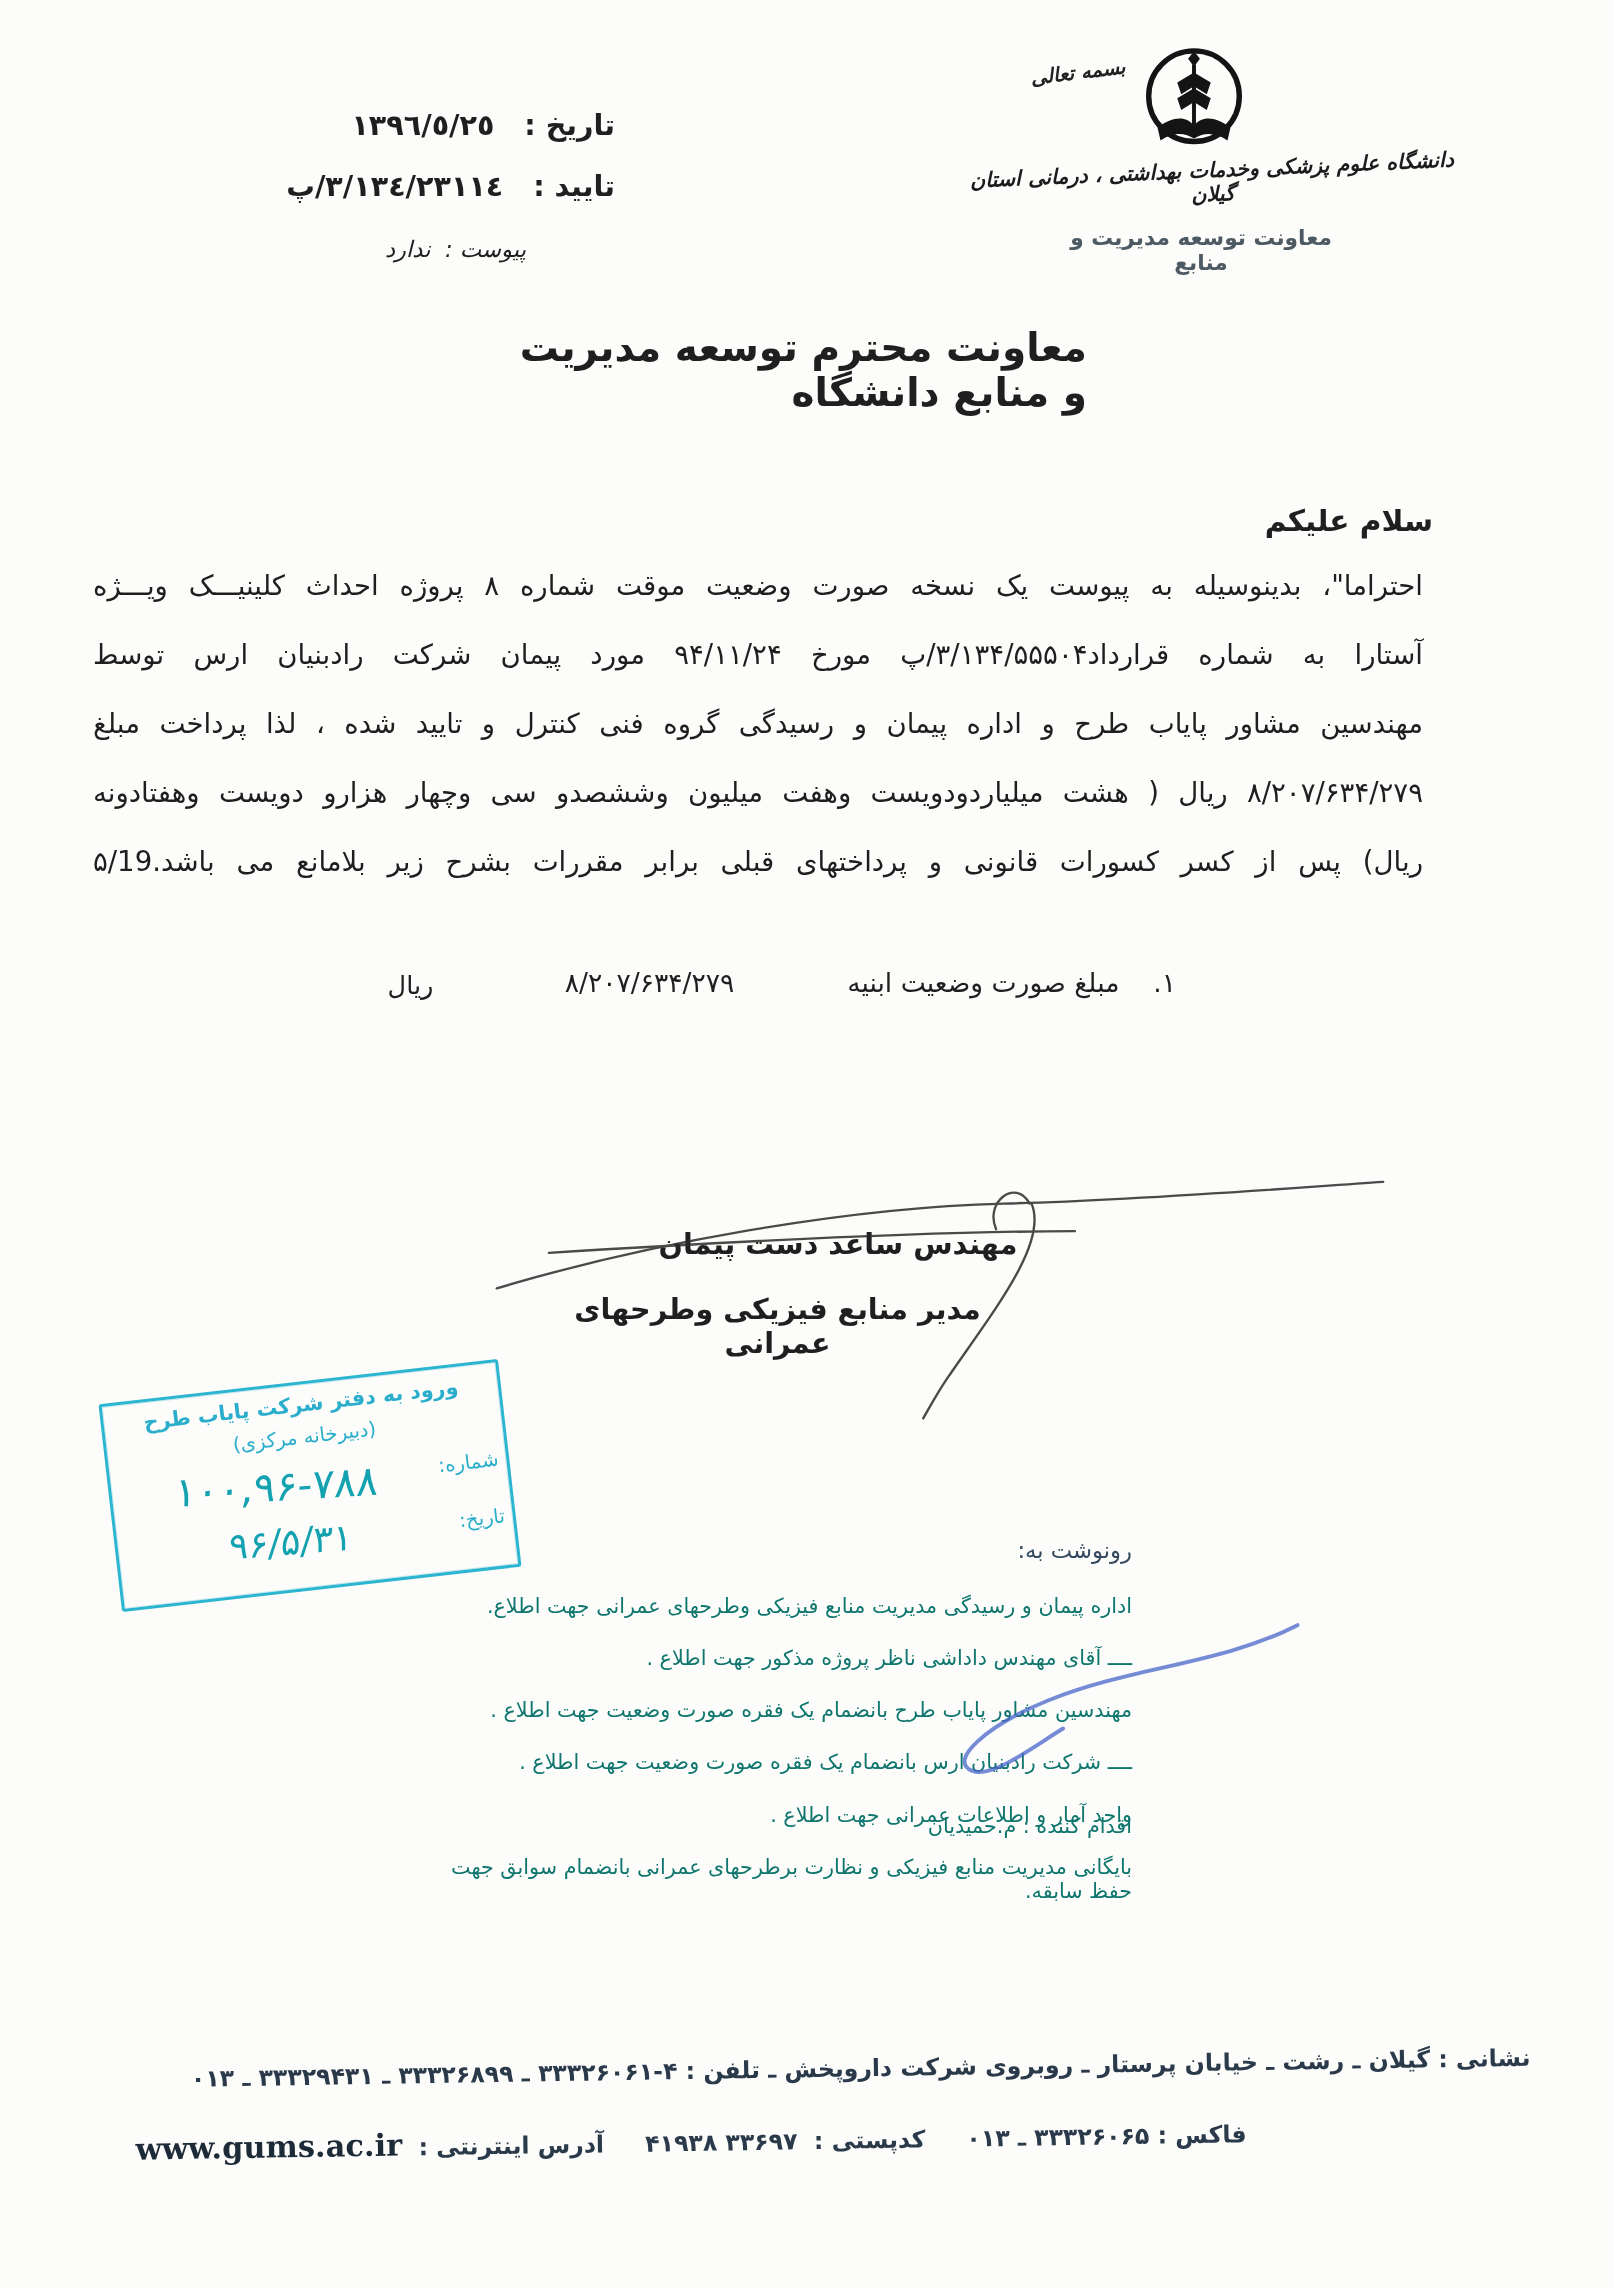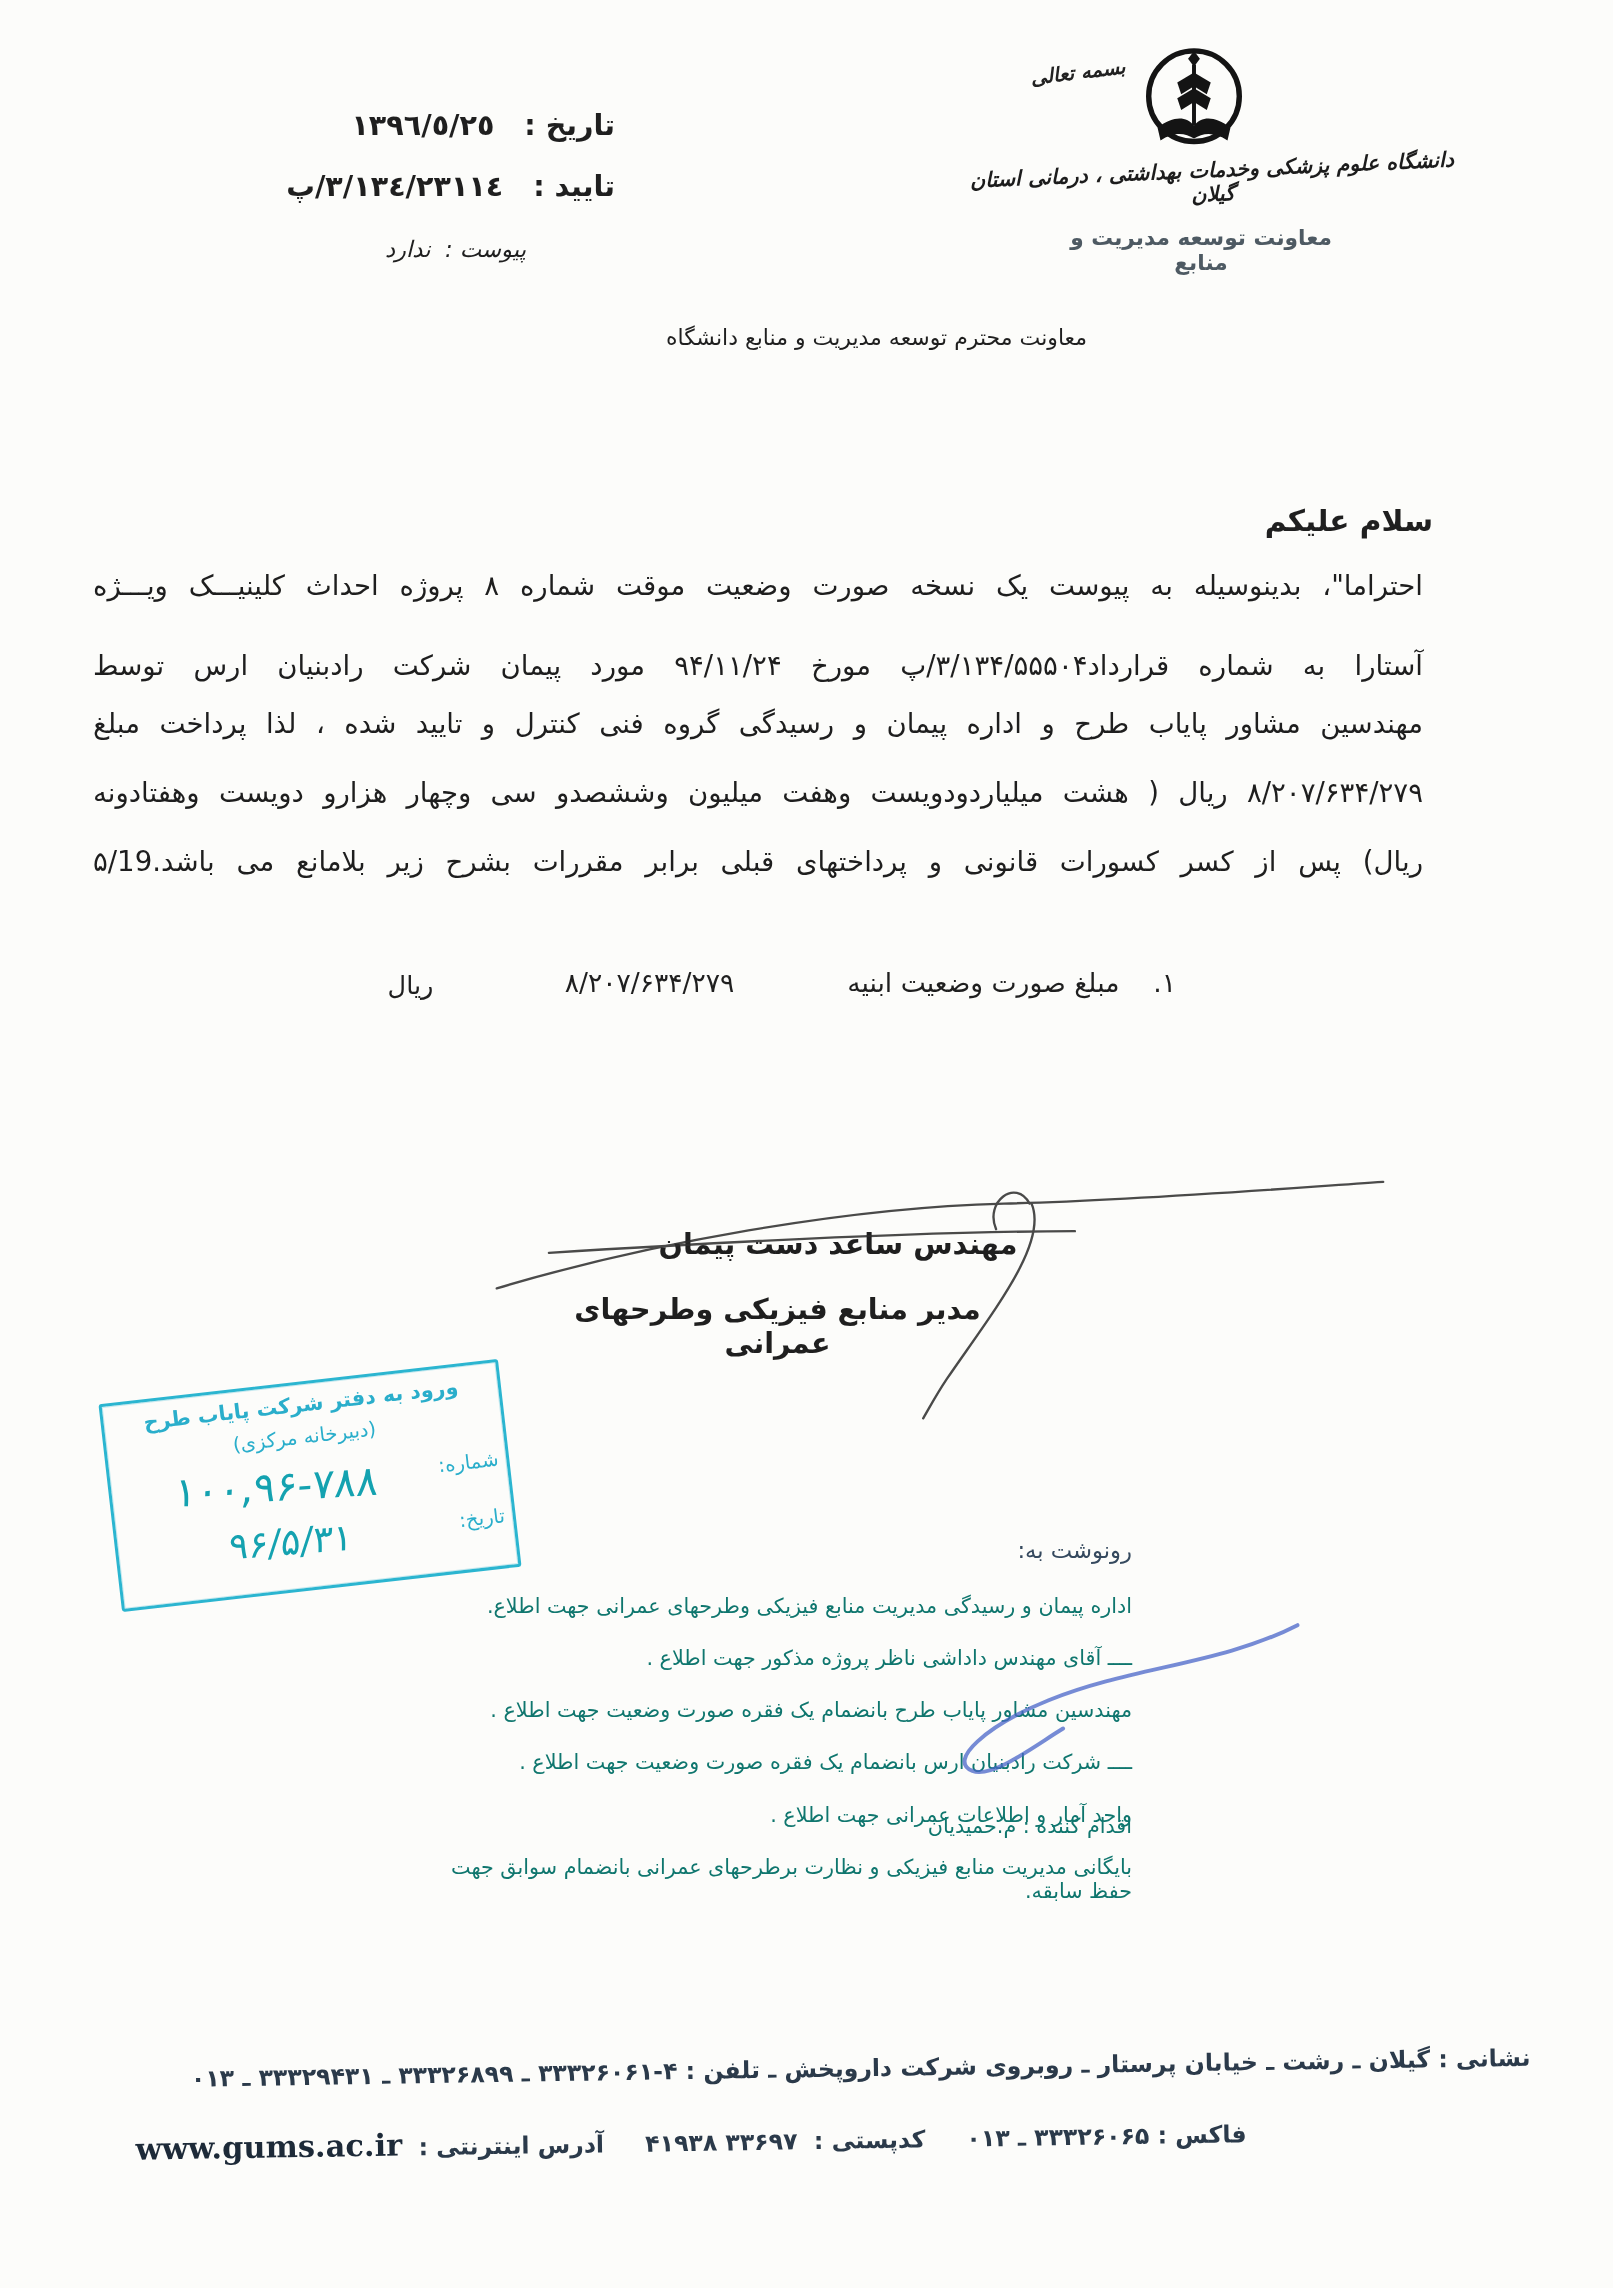--- a/index.html
+++ b/index.html
@@ -16,25 +16,25 @@
   .uni-script{left:960px;top:158px;width:507px;font-size:20.7px;font-style:italic;font-weight:bold;
     transform:rotate(-2.5deg);color:#1c1c1c;text-align:center;}
   .dept{left:1059px;top:225px;width:286px;font-size:21.7px;font-weight:bold;color:#4e5a63;
     text-align:center;letter-spacing:1px;}
   
   .meta-date{left:222px;top:108px;width:394px;font-size:28.6px;font-weight:bold;text-align:right;}
   .meta-num{left:222px;top:169px;width:394px;font-size:28.6px;font-weight:bold;text-align:right;}
   .meta-att{left:296px;top:236px;width:231px;font-size:22.7px;text-align:right;font-style:italic;}
   .meta-val{font-weight:bold;}
   
-  .recipient{left:497px;top:325px;width:591px;font-size:22px;font-weight:normal;text-align:right;}
+  .recipient{left:497px;top:325px;width:591px;font-size:39px;font-weight:bold;text-align:right;}
   .salutation{left:1138px;top:504px;width:296px;font-size:29.6px;font-weight:bold;text-align:right;}
   .body-line{left:94px;width:1330px;font-size:27.6px;text-align:justify;text-align-last:justify;
     white-space:nowrap;color:#1e1e1e;}
-  .l1{top:569px;} .l2{top:638px;margin-top:11px;} .l3{top:707px;} .l4{top:776px;} .l5{top:845px;}
+  .l1{top:569px;} .l2{top:638px;} .l3{top:707px;} .l4{top:776px;} .l5{top:845px;}
   .item-row-label{left:783px;top:967px;width:394px;font-size:26.6px;text-align:right;}
   .item-amount{left:542px;top:967px;width:217px;font-size:26.6px;text-align:center;}
   .item-unit{left:372px;top:970px;width:79px;font-size:25.6px;text-align:center;}
   
   .sig-name{left:632px;top:1227px;width:414px;font-size:28.6px;font-weight:bold;text-align:center;}
   .sig-title{left:532px;top:1292px;width:493px;font-size:28.6px;font-weight:bold;text-align:center;}
   
   .stamp{left:110px;top:1381px;width:396px;height:203px;border:3px solid #2bb5d0;
     transform:rotate(-6.5deg);color:#2aaecb;border-radius:3px;
     box-shadow:0 0 0 1px rgba(43,181,208,.25) inset;}

